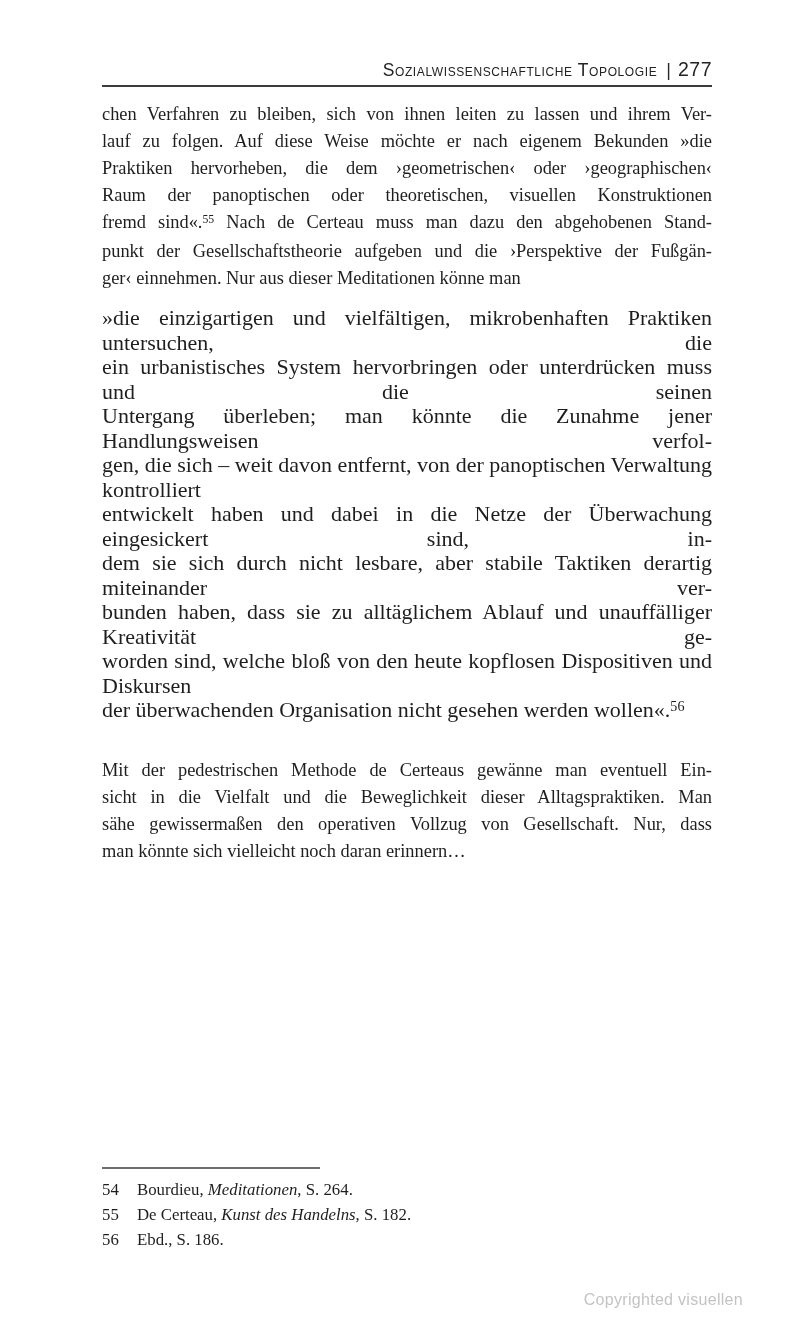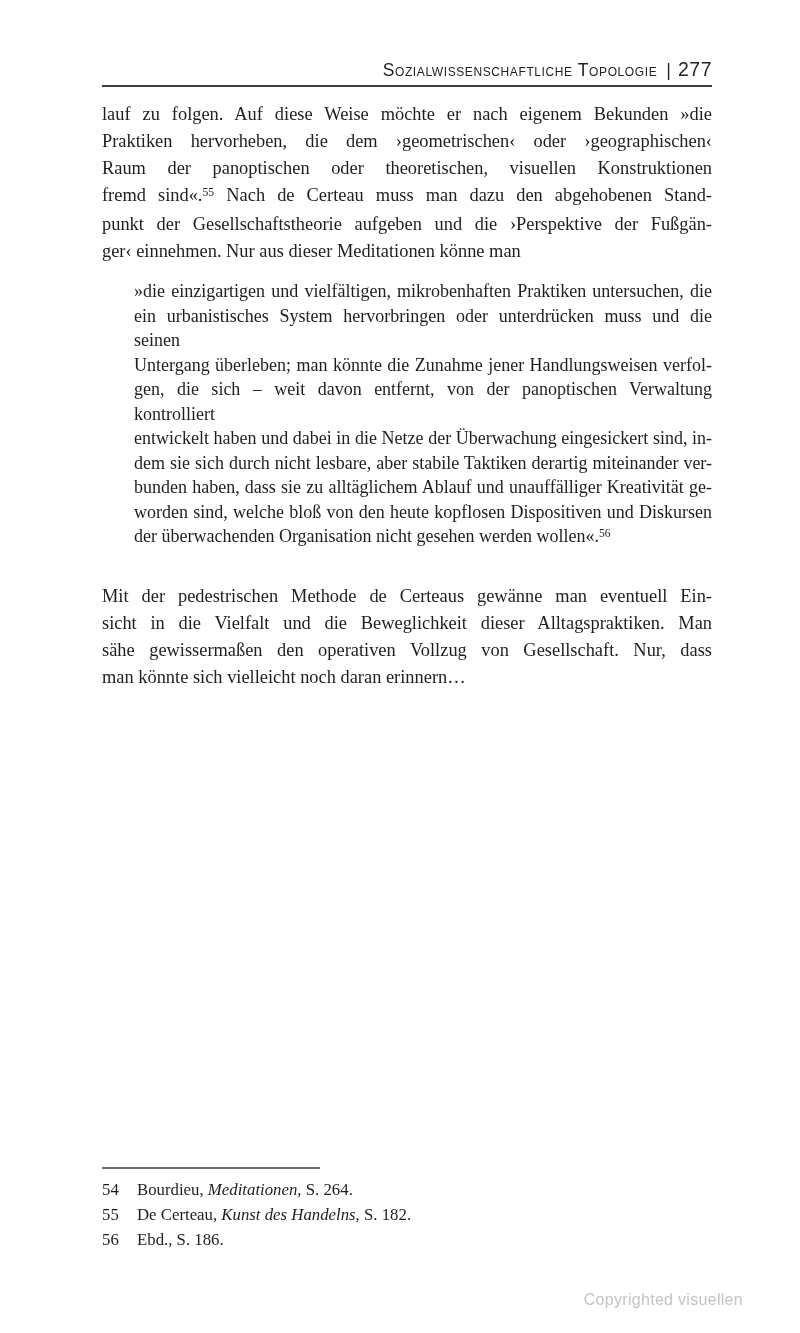--- a/index.html
+++ b/index.html
@@ -49,23 +49,22 @@
   }
   
   .para {
     font-size: 18.4px;
     line-height: 27px;
   }
   .para-1 { margin-top: 14px; }
   .para-2 { margin-top: 32px; }
   .blockquote {
     margin-top: 14px;
-    font-size: 18px;
+    font-size: 22px;
     line-height: 24.5px;
-    margin-left: 32px;
   }
   .line {
     text-align: justify;
     text-align-last: justify;
     white-space: normal;
   }
   .line.last {
     text-align: justify;
     text-align-last: left;
   }
@@ -115,20 +114,21 @@
 
 <div class="page">
   <div class="content">
 
     <div class="running-header">
       <span class="rh-title">Sozialwissenschaftliche Topologie</span><span class="rh-sep">|</span><span class="rh-number">277</span>
     </div>
     <div class="header-rule"></div>
 
     <div class="para para-1">
+      <div class="line">chen Verfahren zu bleiben, sich von ihnen leiten zu lassen und ihrem Ver-</div>
       <div class="line">lauf zu folgen. Auf diese Weise möchte er nach eigenem Bekunden »die</div>
       <div class="line">Praktiken hervorheben, die dem ›geometrischen‹ oder ›geographischen‹</div>
       <div class="line">Raum der panoptischen oder theoretischen, visuellen Konstruktionen</div>
       <div class="line"><span>fremd sind«.</span><span class="fnref">55</span><span> Nach de Certeau muss man dazu den abgehobenen Stand-</span></div>
       <div class="line">punkt der Gesellschaftstheorie aufgeben und die ›Perspektive der Fußgän-</div>
       <div class="line last">ger‹ einnehmen. Nur aus dieser Meditationen könne man</div>
     </div>
 
     <div class="blockquote">
       <div class="line">»die einzigartigen und vielfältigen, mikrobenhaften Praktiken untersuchen, die</div>

